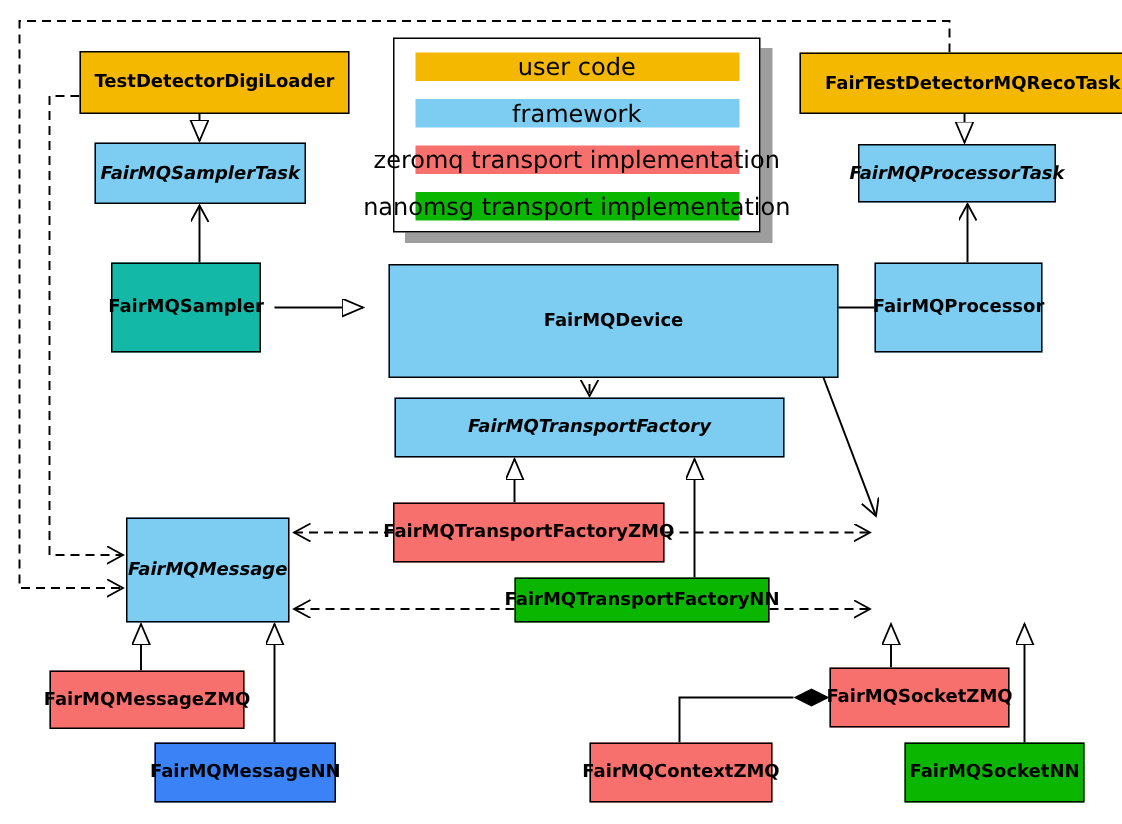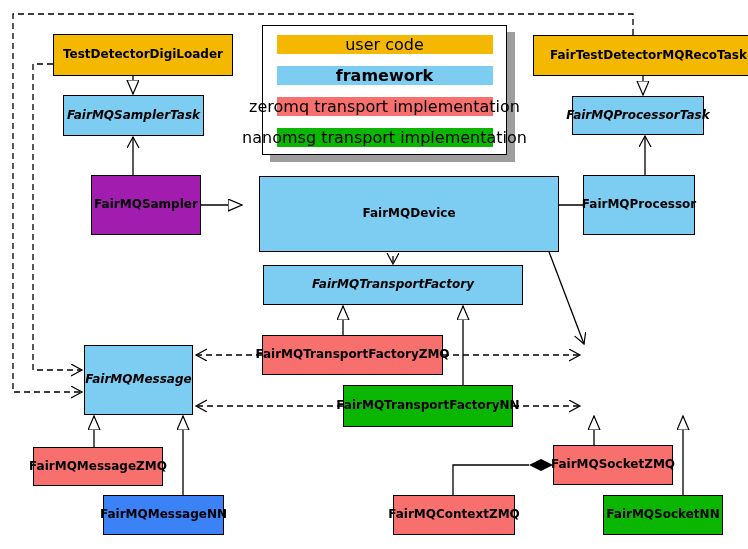--- a/index.html
+++ b/index.html
@@ -73,44 +73,44 @@
     </g>
 
     <g>
       <polyline points="453,495 453,465 529,465" fill="none" stroke="#000" stroke-width="1.3"></polyline>
       <polygon points="529,465 541,459 553,465 541,471" fill="#000"></polygon>
     </g>
   </svg>
 
   <div class="legend">
     <div class="item" style="background-color: rgb(245, 184, 0);">user code</div>
-    <div class="item" style="background-color: rgb(124, 205, 241); font-weight: bold;">framework</div>
+    <div class="item" style="background-color: rgb(124, 205, 241);">framework</div>
     <div class="item" style="background-color: rgb(248, 112, 110);">zeromq transport implementation</div>
     <div class="item" style="background-color: rgb(11, 182, 0);">nanomsg transport implementation</div>
   </div>
 
   <div class="node" style="left: 53px; top: 34px; width: 180px; height: 42px; background-color: rgb(245, 184, 0);">TestDetectorDigiLoader</div>
 
   <div class="node" style="left: 533px; top: 35px; width: 231px; height: 41px; background-color: rgb(245, 184, 0);">FairTestDetectorMQRecoTask</div>
 
   <div class="node abstract" style="left: 63px; top: 95px; width: 141px; height: 41px; background-color: rgb(124, 205, 241);">FairMQSamplerTask</div>
 
   <div class="node abstract" style="left: 572px; top: 96px; width: 132px; height: 39px; background-color: rgb(124, 205, 241);">FairMQProcessorTask</div>
 
-  <div class="node" style="left: 91px; top: 175px; width: 110px; height: 60px; background-color: #a21caf;">FairMQSampler</div>
+  <div class="node" style="left: 74px; top: 175px; width: 100px; height: 60px; background-color: #14b8a6;">FairMQSampler</div>
 
   <div class="node" style="left: 243px; top: 176px; width: 300px; height: 76px; background-color: rgb(124, 205, 241); margin-left: 16px;">FairMQDevice</div>
 
   <div class="node" style="left: 583px; top: 175px; width: 112px; height: 60px; background-color: rgb(124, 205, 241);">FairMQProcessor</div>
 
   <div class="node abstract" style="left: 263px; top: 265px; width: 260px; height: 40px; background-color: rgb(124, 205, 241);">FairMQTransportFactory</div>
 
   <div class="node" style="left: 262px; top: 335px; width: 181px; height: 40px; background-color: rgb(248, 112, 110);">FairMQTransportFactoryZMQ</div>
 
-  <div class="node" style="left: 343px; top: 385px; width: 170px; height: 42px; background-color: rgb(11, 182, 0);">FairMQTransportFactoryNN</div>
+  <div class="node" style="left: 343px; top: 385px; width: 170px; height: 30px; background-color: rgb(11, 182, 0);">FairMQTransportFactoryNN</div>
 
   <div class="node abstract" style="left: 84px; top: 345px; width: 109px; height: 70px; background-color: rgb(124, 205, 241); text-align: center;">FairMQMessage</div>
 
 
   <div class="node" style="left: 33px; top: 447px; width: 130px; height: 39px; background-color: rgb(248, 112, 110);">FairMQMessageZMQ</div>
 
   <div class="node" style="left: 103px; top: 495px; width: 121px; height: 40px; background-color: #3b82f6;">FairMQMessageNN</div>
 
   <div class="node" style="left: 553px; top: 445px; width: 120px; height: 40px; background-color: rgb(248, 112, 110);">FairMQSocketZMQ</div>
 

